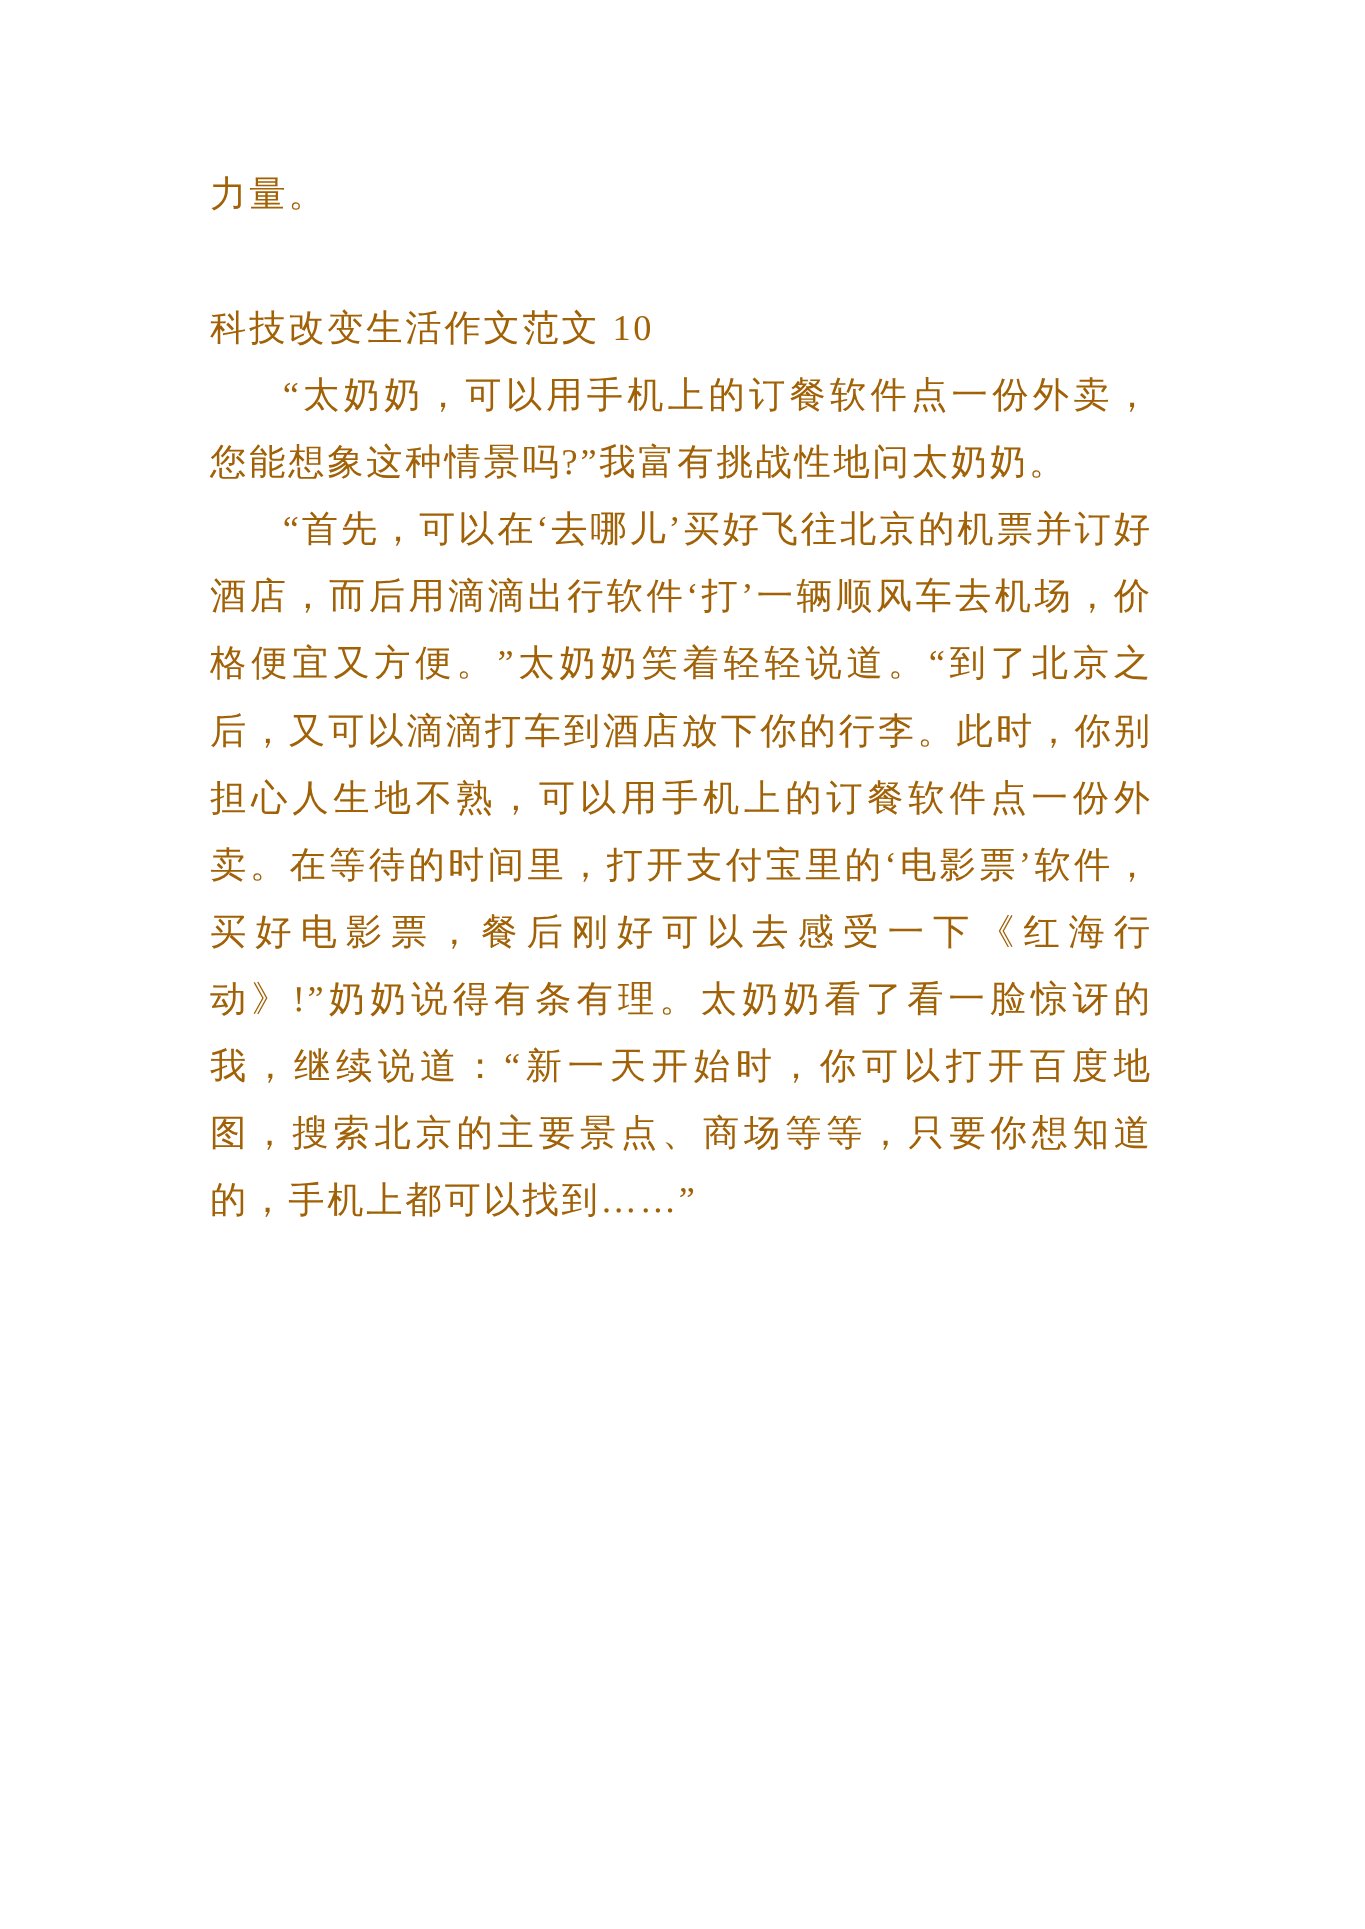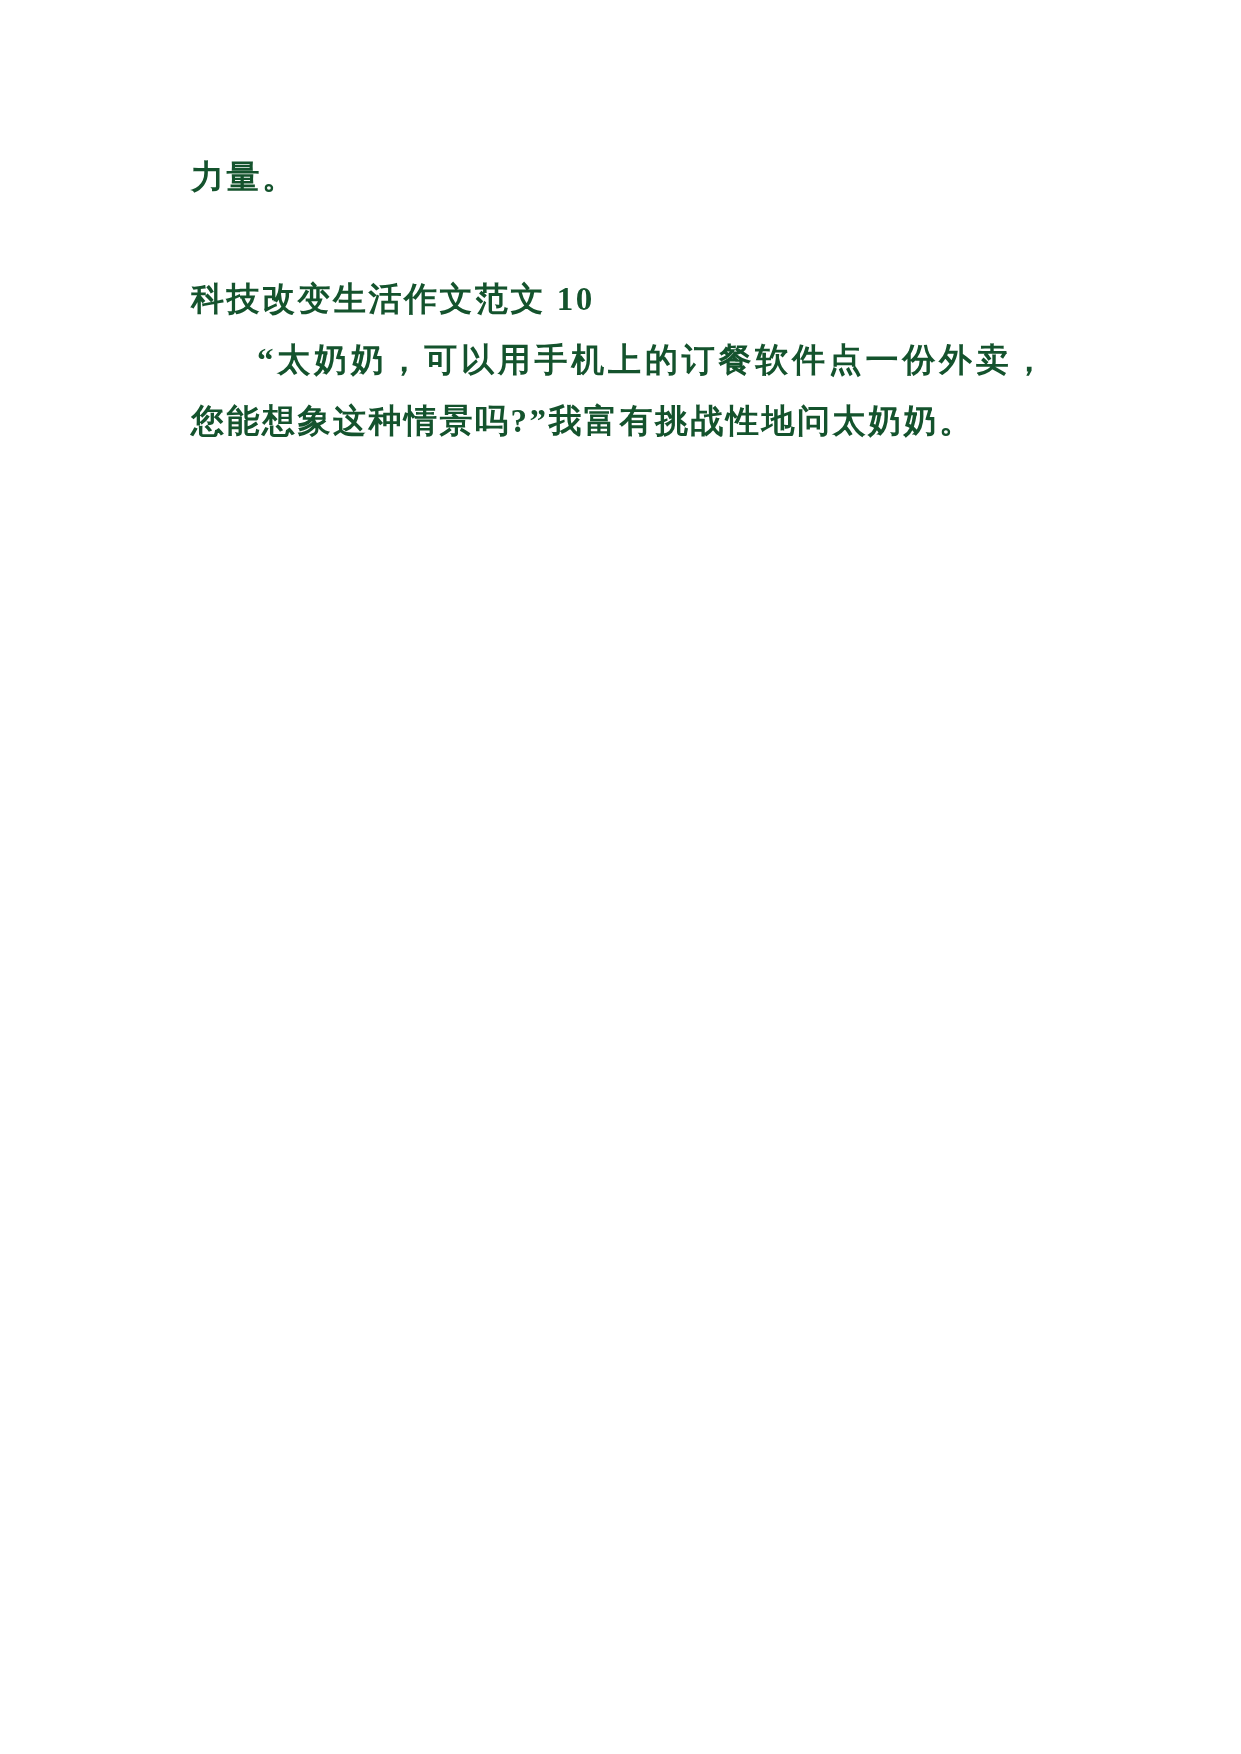--- a/index.html
+++ b/index.html
@@ -18,22 +18,22 @@
     height: 1754px;
     background: #ffffff;
     padding: 147px 193px 40px 191px;
     overflow: hidden;
   }
   .doc p {
     margin: 0;
     font-size: 33px;
     line-height: 61px;
     letter-spacing: 2.5px;
-    color: #14532d;
-    font-weight: 700;
+    color: #a16207;
+    font-weight: 400;
   }
   .doc p.para {
     text-align: justify;
     text-align-last: left;
     text-justify: inter-character;
     text-indent: 2em;
   }
   .doc p.plain {
     text-align: left;
     text-indent: 0;
@@ -43,14 +43,15 @@
   }
 </style>
 </head>
 <body>
 
 <div class="page">
   <div class="doc">
     <p class="plain">力量。</p>
     <p class="plain section-title">科技改变生活作文范文 10</p>
     <p class="para">“太奶奶，可以用手机上的订餐软件点一份外卖，您能想象这种情景吗?”我富有挑战性地问太奶奶。</p>
+    <p class="para">“首先，可以在‘去哪儿’买好飞往北京的机票并订好酒店，而后用滴滴出行软件‘打’一辆顺风车去机场，价格便宜又方便。”太奶奶笑着轻轻说道。“到了北京之后，又可以滴滴打车到酒店放下你的行李。此时，你别担心人生地不熟，可以用手机上的订餐软件点一份外卖。在等待的时间里，打开支付宝里的‘电影票’软件，买好电影票，餐后刚好可以去感受一下《红海行动》!”奶奶说得有条有理。太奶奶看了看一脸惊讶的我，继续说道：“新一天开始时，你可以打开百度地图，搜索北京的主要景点、商场等等，只要你想知道的，手机上都可以找到……”</p>
   </div>
 </div>
 
 </body></html>

